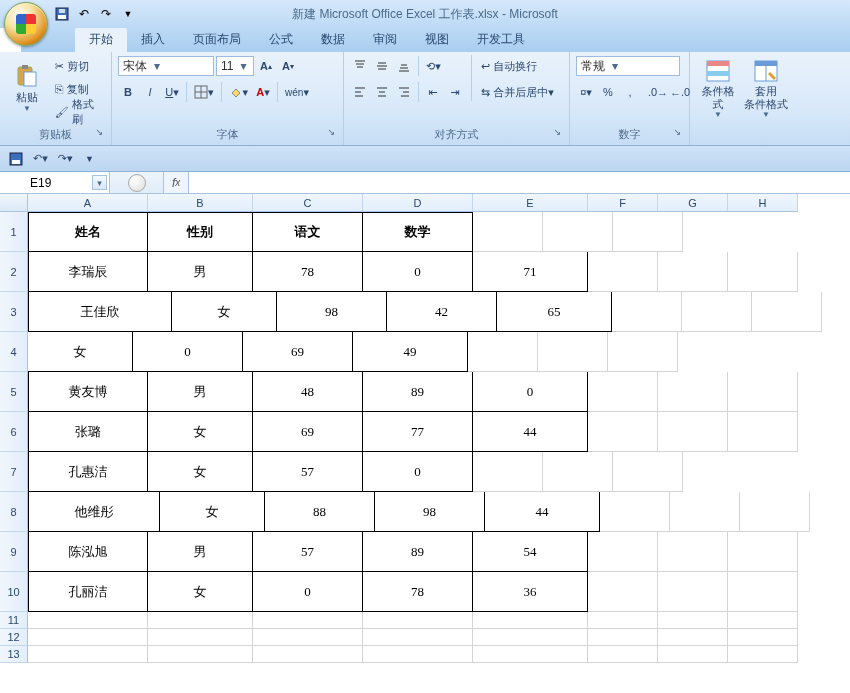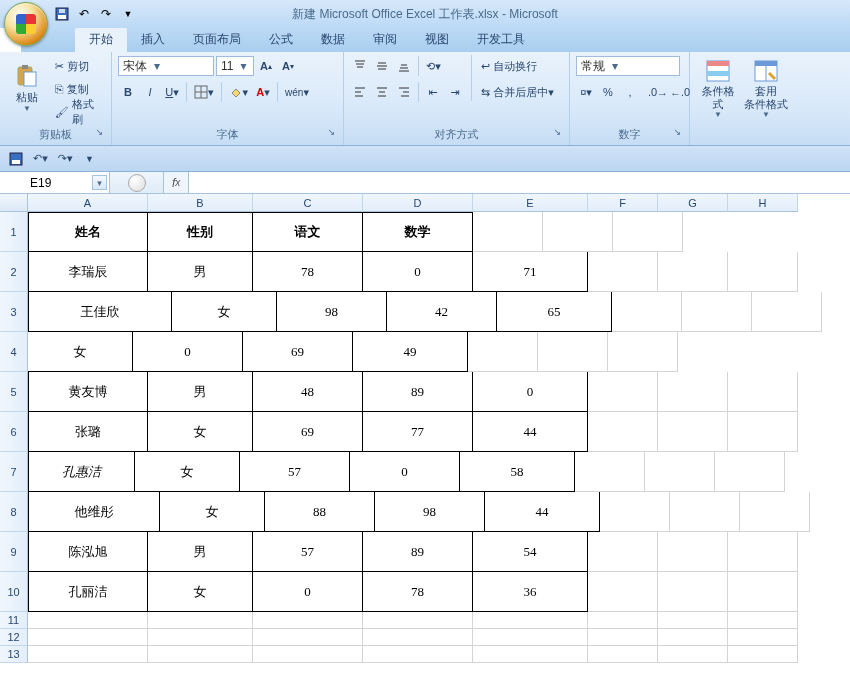--- a/index.html
+++ b/index.html
@@ -387,25 +387,24 @@
         <div class="cell" style="width: 120px; height: 40px; border-right: 1px solid rgb(0, 0, 0); border-bottom: 1px solid rgb(0, 0, 0); border-left: 1px solid rgb(0, 0, 0);">张璐</div>
         <div class="cell" style="width: 105px; height: 40px; border-right: 1px solid rgb(0, 0, 0); border-bottom: 1px solid rgb(0, 0, 0);">女</div>
         <div class="cell" style="width: 110px; height: 40px; border-right: 1px solid rgb(0, 0, 0); border-bottom: 1px solid rgb(0, 0, 0);">69</div>
         <div class="cell" style="width: 110px; height: 40px; border-right: 1px solid rgb(0, 0, 0); border-bottom: 1px solid rgb(0, 0, 0);">77</div>
         <div class="cell" style="width: 115px; height: 40px; border-right: 1px solid rgb(0, 0, 0); border-bottom: 1px solid rgb(0, 0, 0);">44</div>
         <div class="cell" style="width: 70px; height: 40px;"></div>
         <div class="cell" style="width: 70px; height: 40px;"></div>
         <div class="cell" style="width: 70px; height: 40px;"></div>
       </div>
       <div class="row">
-        <div class="cell" style="width: 107px; height: 40px; border-right: 1px solid rgb(0, 0, 0); border-bottom: 1px solid rgb(0, 0, 0); border-left: 1px solid rgb(0, 0, 0); font-style: italic;">孔惠洁</div>
+        <div class="cell" style="width: 120px; height: 40px; border-right: 1px solid rgb(0, 0, 0); border-bottom: 1px solid rgb(0, 0, 0); border-left: 1px solid rgb(0, 0, 0);">孔惠洁</div>
         <div class="cell" style="width: 105px; height: 40px; border-right: 1px solid rgb(0, 0, 0); border-bottom: 1px solid rgb(0, 0, 0);">女</div>
         <div class="cell" style="width: 110px; height: 40px; border-right: 1px solid rgb(0, 0, 0); border-bottom: 1px solid rgb(0, 0, 0);">57</div>
         <div class="cell" style="width: 110px; height: 40px; border-right: 1px solid rgb(0, 0, 0); border-bottom: 1px solid rgb(0, 0, 0);">0</div>
-        <div class="cell" style="width: 115px; height: 40px; border-right: 1px solid rgb(0, 0, 0); border-bottom: 1px solid rgb(0, 0, 0);">58</div>
         <div class="cell" style="width: 70px; height: 40px;"></div>
         <div class="cell" style="width: 70px; height: 40px;"></div>
         <div class="cell" style="width: 70px; height: 40px;"></div>
       </div>
       <div class="row">
         <div class="cell" style="width: 132px; height: 40px; border-right: 1px solid rgb(0, 0, 0); border-bottom: 1px solid rgb(0, 0, 0); border-left: 1px solid rgb(0, 0, 0);">他维彤</div>
         <div class="cell" style="width: 105px; height: 40px; border-right: 1px solid rgb(0, 0, 0); border-bottom: 1px solid rgb(0, 0, 0);">女</div>
         <div class="cell" style="width: 110px; height: 40px; border-right: 1px solid rgb(0, 0, 0); border-bottom: 1px solid rgb(0, 0, 0);">88</div>
         <div class="cell" style="width: 110px; height: 40px; border-right: 1px solid rgb(0, 0, 0); border-bottom: 1px solid rgb(0, 0, 0);">98</div>
         <div class="cell" style="width: 115px; height: 40px; border-right: 1px solid rgb(0, 0, 0); border-bottom: 1px solid rgb(0, 0, 0);">44</div>

